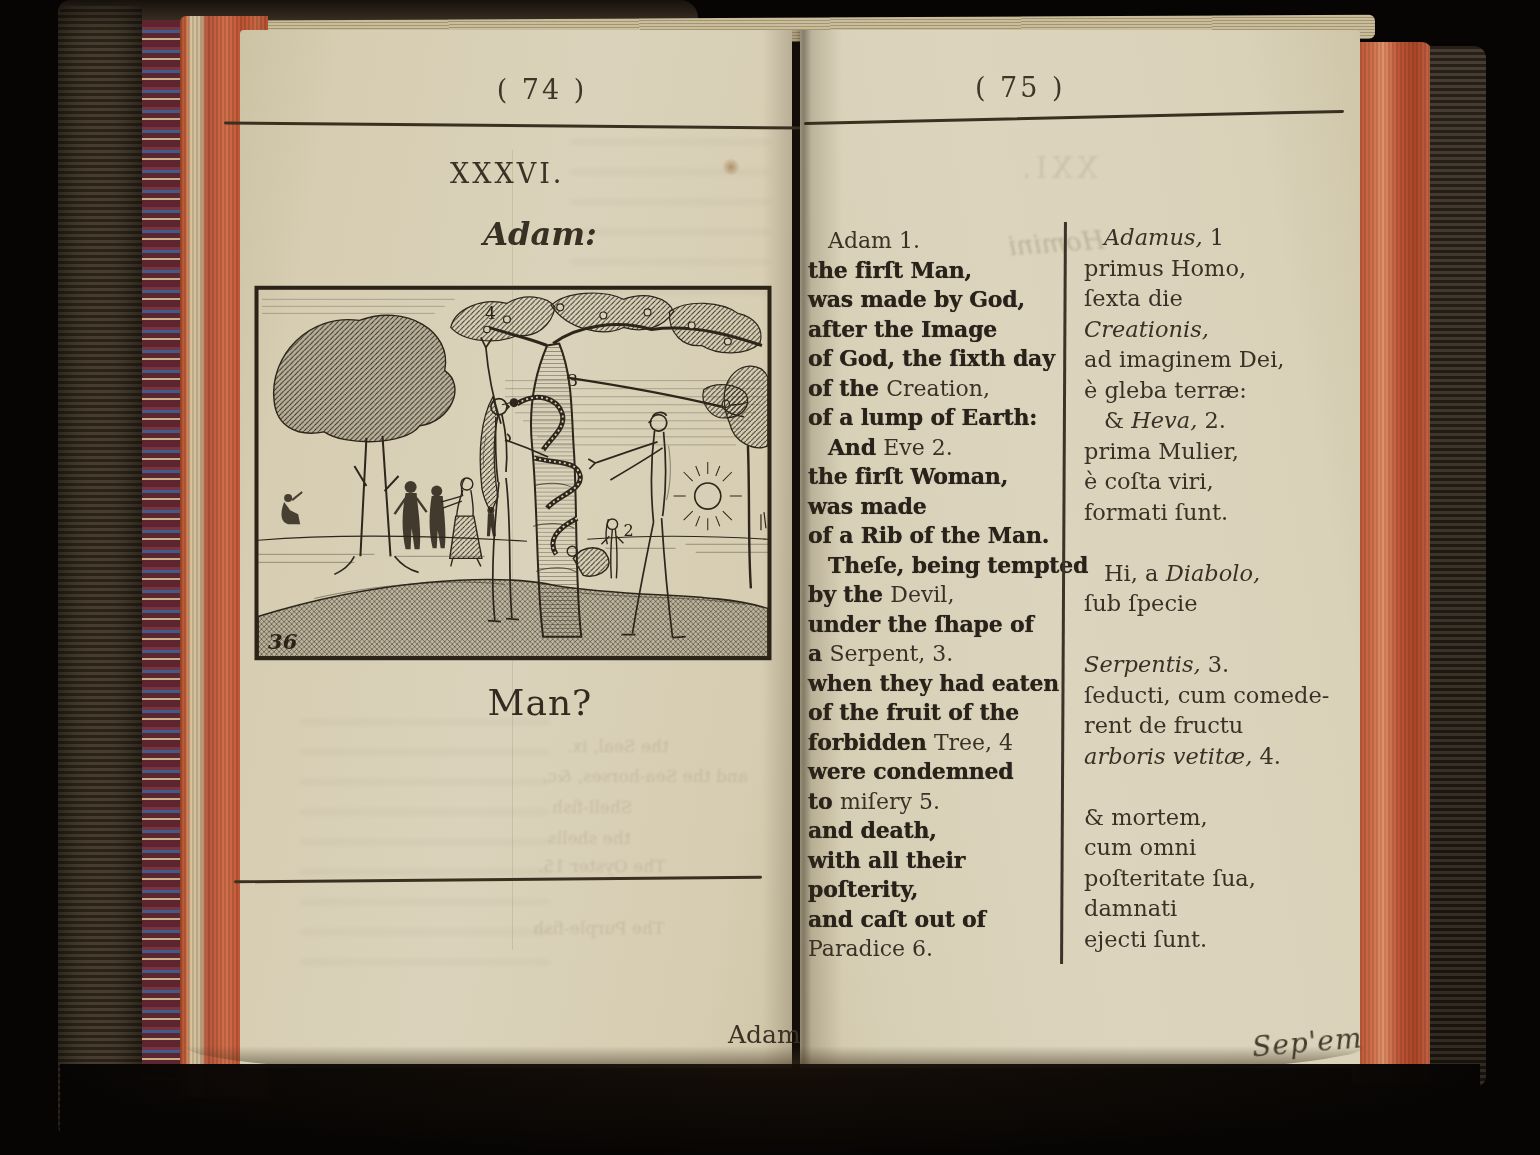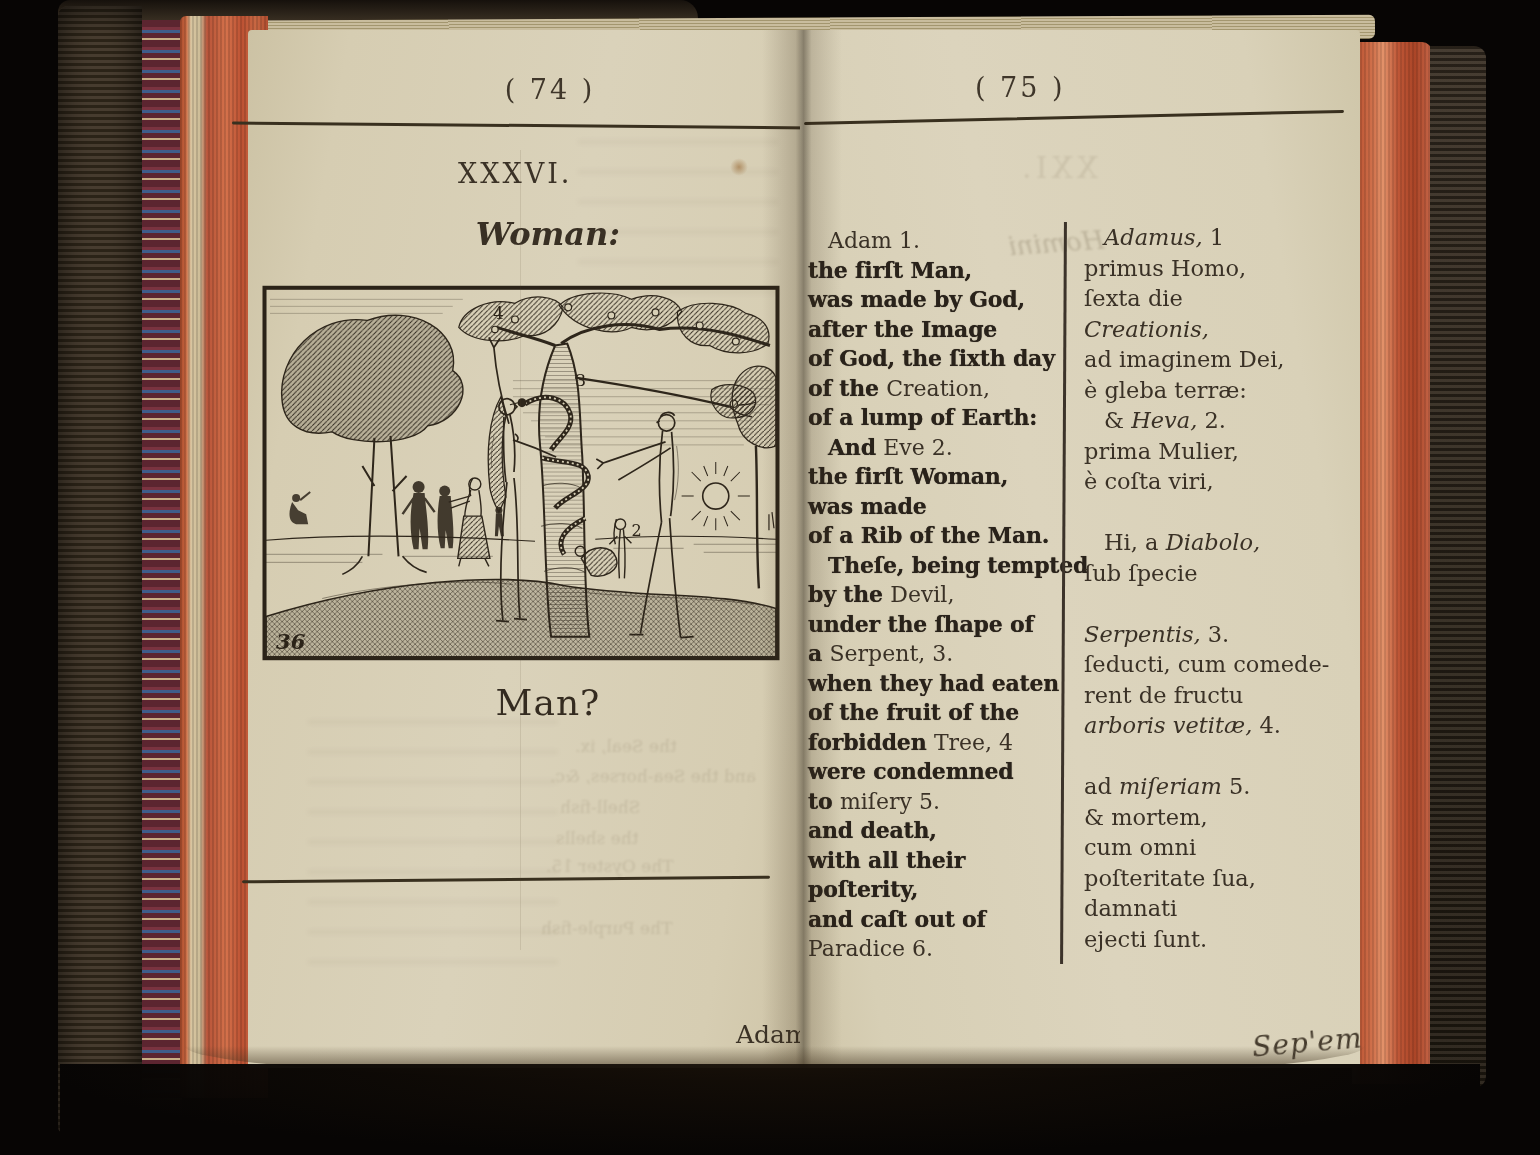--- a/index.html
+++ b/index.html
@@ -39,21 +39,21 @@
     background:repeating-linear-gradient(to bottom,#c9bd9e 0 2px,#a3966f 2px 3px);
     transform:rotate(-.3deg); border-radius:6px; }
   .bottom-dark { position:absolute; left:60px; top:1064px; width:1420px; height:91px;
     background:radial-gradient(ellipse at 50% 0%, rgba(22,15,8,.92), #070504 72%); }
   .page-bottom-edge { position:absolute; left:185px; top:1046px; width:1180px; height:34px;
     background:linear-gradient(to bottom, rgba(120,100,70,0), rgba(66,52,32,.5) 55%, rgba(12,9,5,.95));
     border-radius:0 0 45% 45% / 0 0 100% 100%; }
 
   
   .page { position:absolute; top:30px; height:1038px; }
-  .page.left { left:248px; width:552px;
+  .page.left { left:240px; width:552px;
     background:linear-gradient(100deg,#ccc2a4 0%,#d6cdb2 14%,#dad2ba 50%,#d6cdb2 86%,#cfc5a8 100%);
     border-radius:4px 0 0 4px;padding-left:28px; }
   .page.right { left:800px; width:560px;
     background:linear-gradient(260deg,#cfc6a9 0%,#d9d1b8 16%,#dcd4bd 55%,#d7cfb5 88%,#cfc5a8 100%);
     border-radius:0 4px 4px 0; }
   .gutter { position:absolute; left:762px; top:30px; width:80px; height:1038px;
     background:linear-gradient(to right, rgba(60,45,25,0) 0%, rgba(60,45,25,.22) 42%,
       rgba(35,26,13,.45) 52%, rgba(60,45,25,.18) 62%, rgba(60,45,25,0) 100%); }
   .crease { position:absolute; left:268px; top:120px; width:1px; height:800px;
     background:rgba(80,65,40,.12); }
@@ -108,21 +108,21 @@
   <div class="marble-left"></div>
   <div class="edges-left"></div>
   <div class="edges-right"></div>
   <div class="cover-right"></div>
 
   <div class="page left">
     <div class="pagenum" style="left:232px; top:44px; width:140px; text-align:center;">( 74 )</div>
     <div class="rule" style="left:-16px; top:94px; width:582px; transform:rotate(.5deg);"></div>
 
     <div class="sec-num">XXXVI.</div>
-    <div class="title-latin">Woman:</div>
+    <div class="title-latin">Adam:</div>
 
     <div class="figure-box">
       <svg viewBox="0 0 516 374" width="518" height="378">
         <defs>
           <pattern id="hd" width="5" height="5" patternUnits="userSpaceOnUse">
             <path d="M0 5 L5 0" stroke="#2e261b" stroke-width="0.9"></path>
           </pattern>
           <pattern id="hc" width="5" height="5" patternUnits="userSpaceOnUse">
             <path d="M0 5 L5 0 M0 0 L5 5" stroke="#2e261b" stroke-width="0.8"></path>
           </pattern>
@@ -329,30 +329,30 @@
     <div class="col latin" id="col-latin" style="left:284px; top:192px; width:270px;">
         <div class="line ind"><span class="it">Adamus,</span><span class="rm"> 1</span></div>
         <div class="line"><span class="rm">primus Homo,</span></div>
         <div class="line"><span class="rm">ſexta die</span></div>
         <div class="line"><span class="it">Creationis,</span></div>
         <div class="line"><span class="rm">ad imaginem Dei,</span></div>
         <div class="line"><span class="rm">è gleba terræ:</span></div>
         <div class="line ind"><span class="rm">&amp; </span><span class="it">Heva,</span><span class="rm"> 2.</span></div>
         <div class="line"><span class="rm">prima Mulier,</span></div>
         <div class="line"><span class="rm">è coſta viri,</span></div>
+        <div class="line"><span class="rm">formati ſunt.</span></div>
         <div class="line">&nbsp;</div>
         <div class="line ind"><span class="rm">Hi, a </span><span class="it">Diabolo,</span></div>
         <div class="line"><span class="rm">ſub ſpecie</span></div>
         <div class="line">&nbsp;</div>
         <div class="line"><span class="it">Serpentis,</span><span class="rm"> 3.</span></div>
         <div class="line"><span class="rm">ſeducti, cum comede-</span></div>
         <div class="line"><span class="rm">rent de fructu</span></div>
         <div class="line"><span class="it">arboris vetitæ,</span><span class="rm"> 4.</span></div>
         <div class="line">&nbsp;</div>
-        <div class="line"><span class="rm">ad </span><span class="it">miſeriam</span><span class="rm"> 5.</span></div>
         <div class="line"><span class="rm">&amp; mortem,</span></div>
         <div class="line"><span class="rm">cum omni</span></div>
         <div class="line"><span class="rm">poſteritate ſua,</span></div>
         <div class="line"><span class="rm">damnati</span></div>
         <div class="line"><span class="rm">ejecti ſunt.</span></div>
       </div>
   </div>
 
   <div class="gutter"></div>
   <div class="page-bottom-edge"></div>

